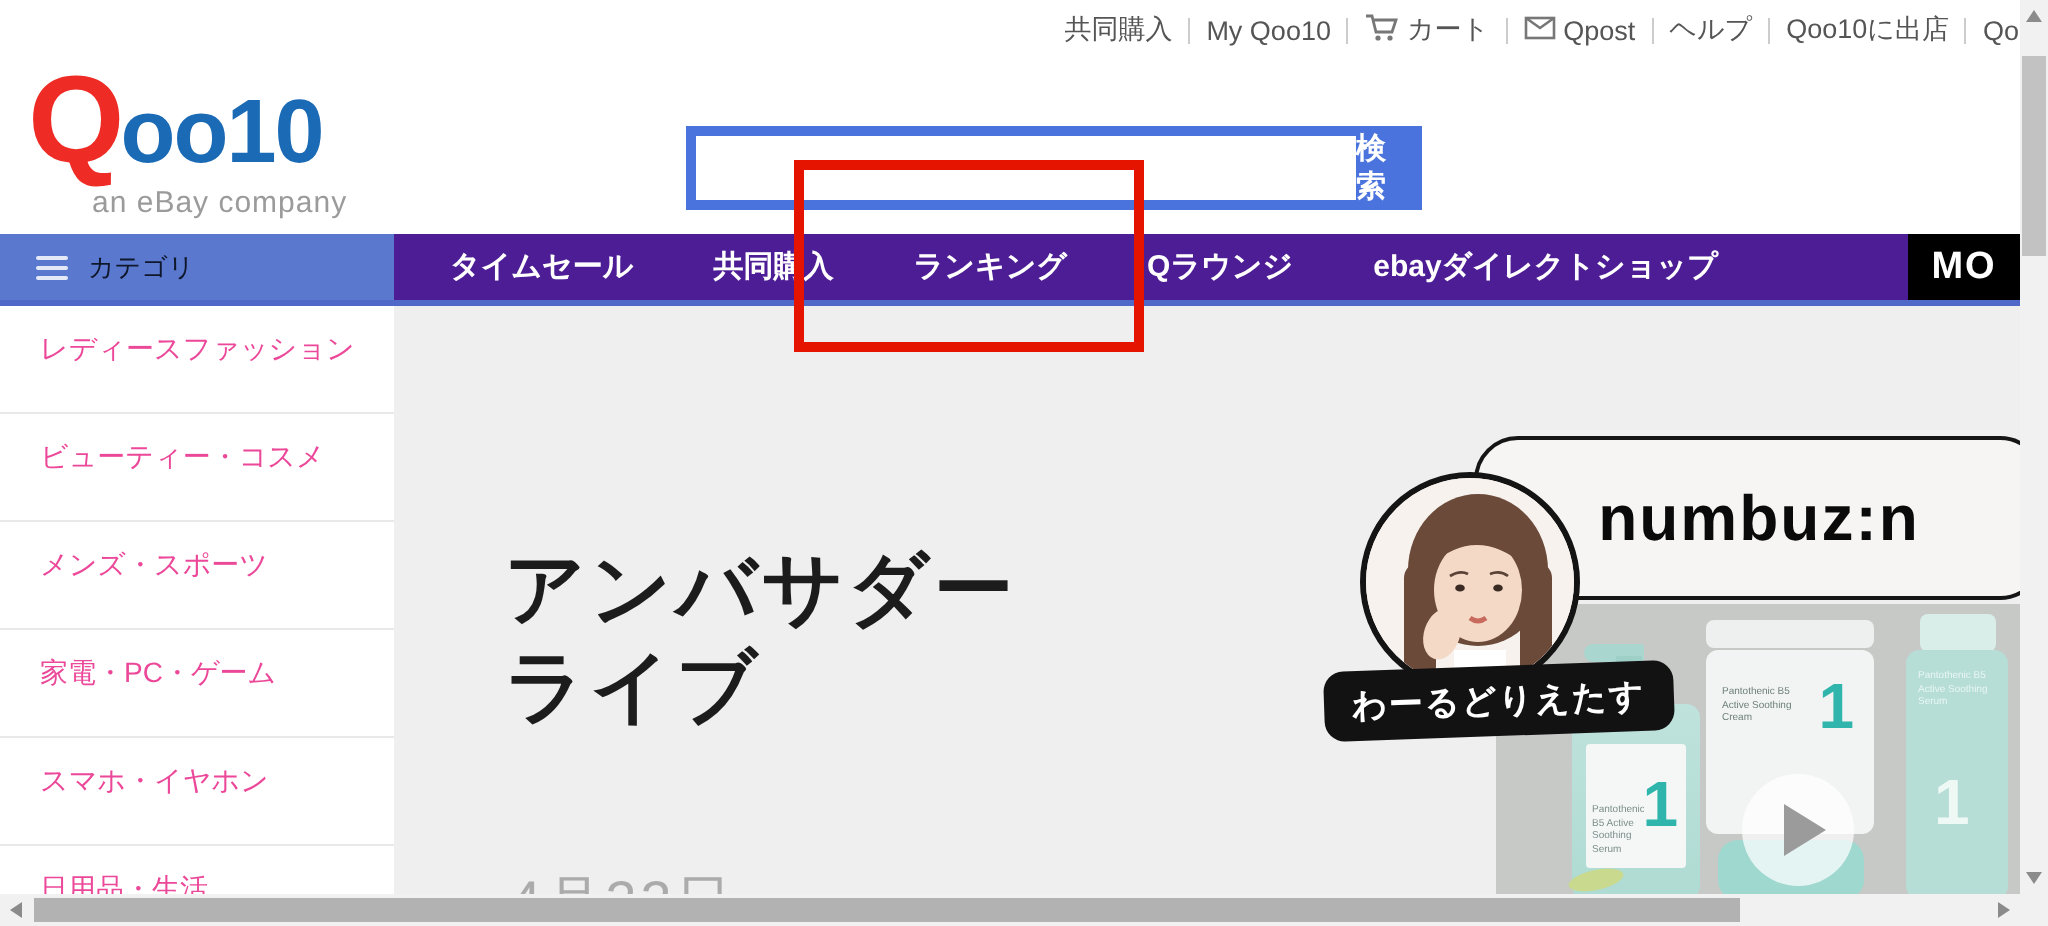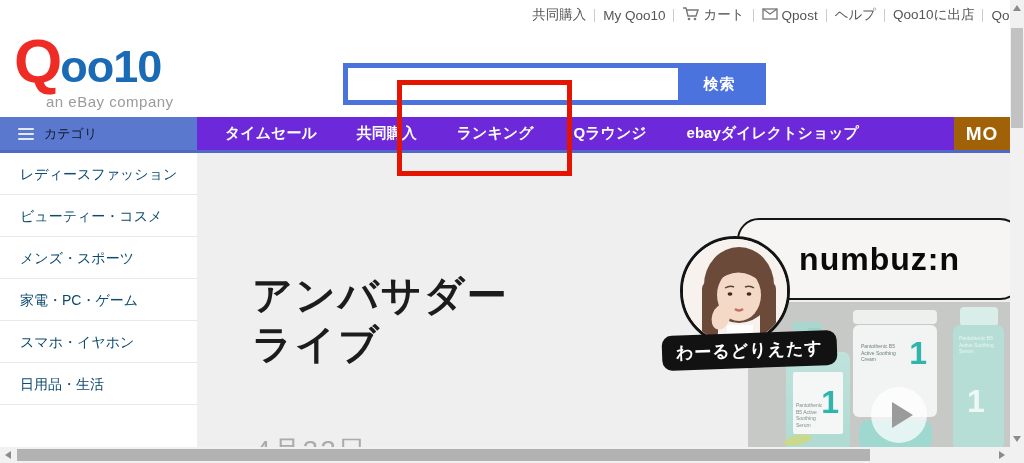--- a/index.html
+++ b/index.html
@@ -13,39 +13,39 @@
   .topbar .sep { width:1px; height:13px; background:#ccc; margin:0 8px; }
   .topbar .clip-last { margin-right:-26px; }
   .tb-icon { display:inline-block; }
 
   
   .header { position:relative; height:87px; }
   .logo { position:absolute; left:14px; top:0; line-height:1; cursor:pointer; }
   .logo .q { font-size:62px; font-weight:700; color:#ee2b24; letter-spacing:-2px; }
   .logo .rest { font-size:45px; font-weight:700; color:#1a6ab5; letter-spacing:-1px; }
   .logo .tagline { font-size:15px; color:#9b9b9b; margin:2px 0 0 32px; letter-spacing:0.5px; }
-  .searchbar { position:absolute; left:343px; top:33px; width:423px; height:42px; background:#4a73dd; display:flex; align-items:center; padding:5px; }
+  .searchbar { position:absolute; left:343px; top:33px; width:368px; height:42px; background:#4a73dd; display:flex; align-items:center; padding:5px; }
   .searchbar input { width:330px; height:32px; border:none; outline:none; background:#fff; font-size:15px; padding:0 8px; }
   .search-btn { flex:1; height:32px; display:flex; align-items:center; justify-content:center; color:#fff; font-size:15px; font-weight:700; cursor:pointer; letter-spacing:1px; }
 
   
   .nav { height:33px; display:flex; align-items:stretch; }
   .nav-cat { width:197px; background:#5b78cf; display:flex; align-items:center; padding-left:18px; gap:10px; cursor:pointer; }
   .burger { display:flex; flex-direction:column; gap:3px; }
   .burger span { width:16px; height:2px; background:#e4e9f8; border-radius:1px; }
   .nav-cat-label { color:#0f172a; font-size:13px; }
-  .nav-main { flex:1; background:#6d28d9; display:flex; align-items:center; padding-left:8px; }
+  .nav-main { flex:1; background:#4c1d95; display:flex; align-items:center; padding-left:8px; }
   .nav-item { color:#fff; font-size:15px; font-weight:700; padding:0 20px; white-space:nowrap; cursor:pointer; }
-  .nav-move { width:56px; background:#a16207; display:flex; align-items:center; justify-content:center; overflow:hidden; cursor:pointer; }
+  .nav-move { width:56px; background:#000000; display:flex; align-items:center; justify-content:center; overflow:hidden; cursor:pointer; }
   .nav-move .mv { color:#fff; font-size:19px; font-weight:700; letter-spacing:1px; white-space:nowrap; }
 
   
   .main { display:flex; height:297px; border-top:3px solid #5068c8; }
   .sidebar { width:197px; background:#fff; }
-  .side-item { height:42px; line-height:42px; padding-left:20px; font-size:14px; color:#0c4a6e; border-bottom:1px solid #e9e9e9; white-space:nowrap; overflow:hidden; cursor:pointer; }
+  .side-item { height:54px; line-height:42px; padding-left:20px; font-size:14px; color:#ec4899; border-bottom:1px solid #e9e9e9; white-space:nowrap; overflow:hidden; cursor:pointer; }
 
   .banner { position:relative; flex:1; background:#efefef; overflow:hidden; }
   .bn-subtitle { position:absolute; left:58px; top:66px; font-size:23px; color:#333; letter-spacing:1px; }
   .bn-title { position:absolute; left:55px; top:118px; font-size:40px; font-weight:700; color:#1c1c1c; line-height:1.22; letter-spacing:2px; }
   .bn-date { position:absolute; left:58px; top:279px; font-size:28px; color:#ababab; letter-spacing:2px; }
 
   
   .nb-card { position:absolute; left:540px; top:65px; width:285px; height:82px; background:#f7f5f3; border:2px solid #151515; border-radius:22px; display:flex; align-items:center; justify-content:center; z-index:1; }
   .nb-logo { font-size:32px; font-weight:700; color:#0a0a0a; letter-spacing:1px; }
 

